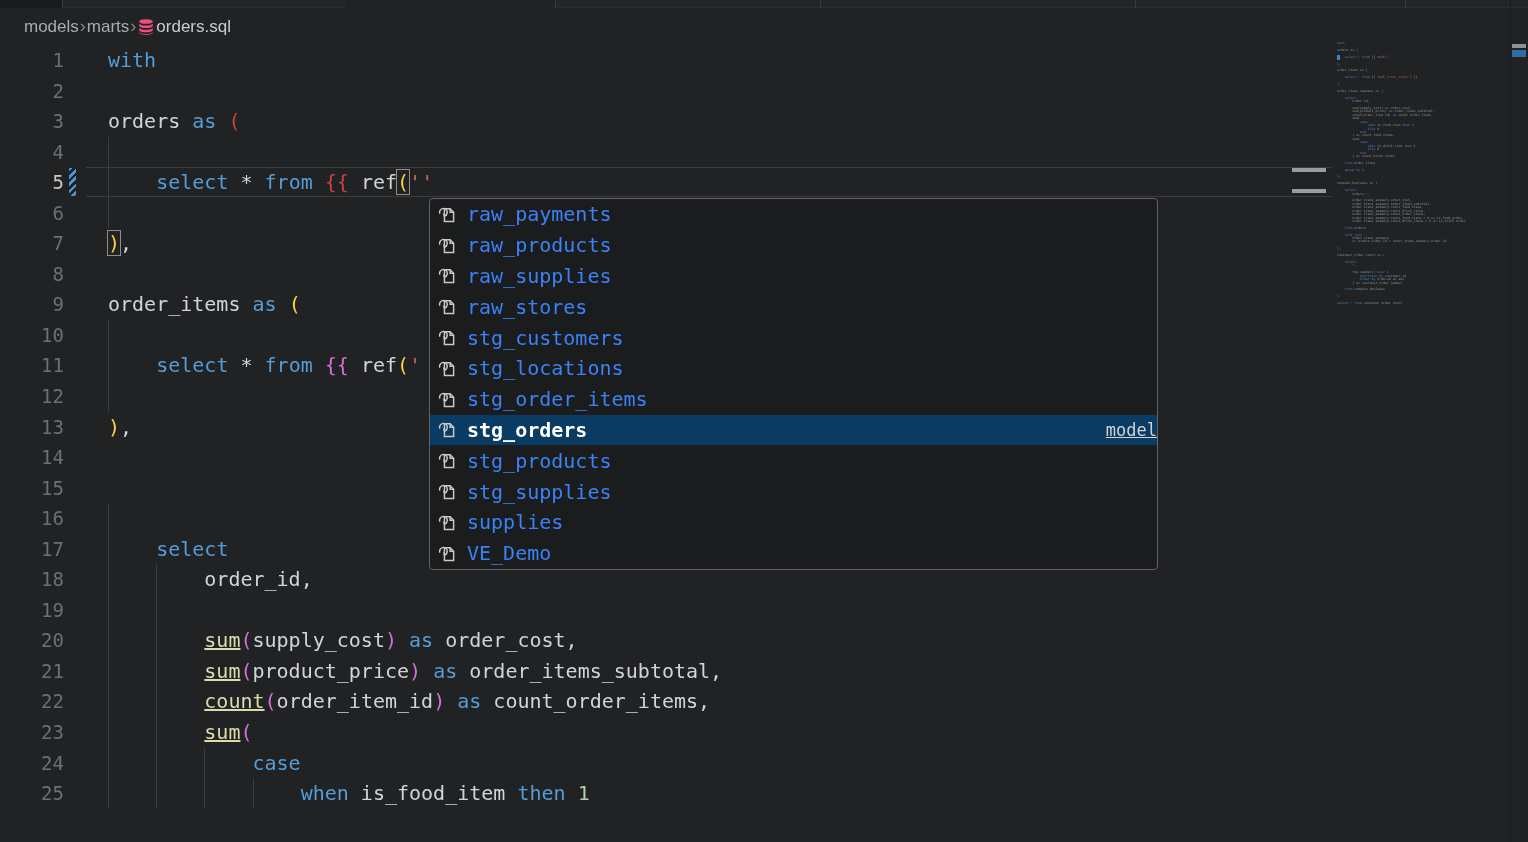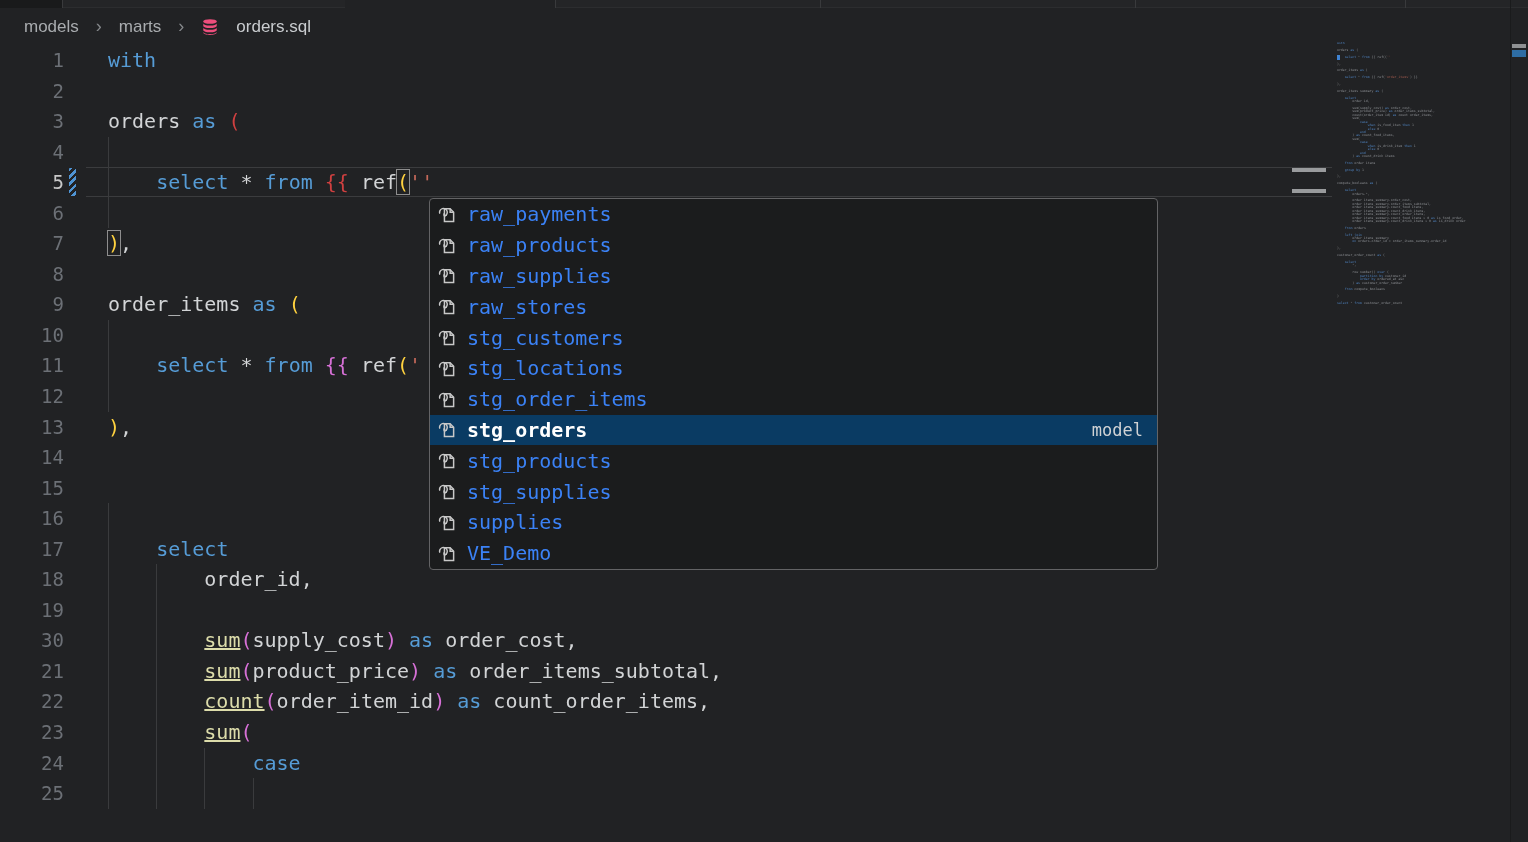--- a/index.html
+++ b/index.html
@@ -5,21 +5,21 @@
   html,body{margin:0;padding:0;background:#212224;width:1528px;height:842px;overflow:hidden;position:relative;}
   *{box-sizing:border-box;}
 
   
   .tabstrip{position:absolute;left:0;top:0;width:1528px;height:8px;background:#242527;border-bottom:1px solid #2c2d2f;}
   .tabstrip .seg-dark{position:absolute;left:0;top:0;width:62px;height:8px;background:#191a1b;}
   .tabstrip .seg-active{position:absolute;left:345px;top:0;width:210px;height:9px;background:#212224;}
   .tabstrip .sep{position:absolute;top:0;width:1px;height:8px;background:#393a3c;}
 
   
-  .breadcrumb{position:absolute;left:24px;top:13px;height:28px;display:flex;align-items:center;gap:17px;
+  .breadcrumb{position:absolute;left:24px;top:13px;height:28px;display:flex;align-items:center;gap:1px;
     font-family:"Liberation Sans",sans-serif;font-size:17px;color:#a9acaf;}
   .breadcrumb .chev{color:#85888b;font-size:18px;transform:translateY(-1px);}
   .breadcrumb .file{color:#c9cccf;}
   .db-icon{width:18px;height:18px;display:inline-block;}
 
   
   #editor{position:absolute;left:0;top:45px;width:1332px;}
   .row{display:flex;height:30.55px;position:relative;}
   .ln{width:64px;text-align:right;color:#6c7076;font:19px/30.55px "DejaVu Sans Mono",monospace;flex:none;}
   .row.cur .ln{color:#c8c8c8;}
@@ -39,21 +39,21 @@
   #git-mark{position:absolute;left:69px;top:168px;width:7px;height:28px;border-radius:1px;
     background:repeating-linear-gradient(135deg,#4f94d4 0 2.6px,#212224 2.6px 5.2px);}
 
   
   #suggest{position:absolute;left:429px;top:198px;width:729px;background:#1b1c1d;
     border:1px solid #636365;border-radius:4px;overflow:hidden;}
   .s-row{display:flex;align-items:center;height:30.8px;padding-left:7px;gap:9px;cursor:pointer;}
   .s-row .lbl{font:20px "DejaVu Sans Mono",monospace;color:#3b82f6;white-space:pre;}
   .s-row.sel{background:#0a3b63;}
   .s-row.sel .lbl{color:#ffffff;font-weight:bold;}
-  .s-row .detail{margin-left:auto;margin-right:14px;font:17px "DejaVu Sans Mono",monospace;color:#d0d2d4;}
+  .s-row .detail{margin-left:auto;font:17px "DejaVu Sans Mono",monospace;color:#d0d2d4;text-decoration:underline;}
   .s-icon{flex:none;width:21px;height:21px;}
 
   
   #minimap{position:absolute;left:1337px;top:42px;width:170px;height:290px;overflow:hidden;}
   #minimap pre{margin:0;font:3.2px/3.42px "DejaVu Sans Mono",monospace;color:#8c8f93;white-space:pre;}
   #minimap pre .mk{color:#4e80bd;}
   #minimap pre .ms{color:#a05a4e;}
   #mm-git{position:absolute;left:1337px;top:55px;width:3px;height:5px;background:#3f83d2;}
   #mm-divider{position:absolute;left:1510px;top:0;width:1px;height:842px;background:#1a1b1c;}
   .ruler-mark{position:absolute;left:1512px;width:14px;}
@@ -177,21 +177,21 @@
     </div>
     <div class="row">
       <div class="guide" style="left: 108px;"></div>
       <div class="guide" style="left: 156.2px;"></div>
       <div class="ln">19</div>
       <div class="code"></div>
     </div>
     <div class="row">
       <div class="guide" style="left: 108px;"></div>
       <div class="guide" style="left: 156.2px;"></div>
-      <div class="ln">30</div>
+      <div class="ln">20</div>
       <div class="code"><span class="tk-id">        </span><span class="tk-fn">sum</span><span class="tk-b2">(</span><span class="tk-id">supply_cost</span><span class="tk-b2">)</span><span class="tk-id"> </span><span class="tk-kw">as</span><span class="tk-id"> order_cost,</span></div>
     </div>
     <div class="row">
       <div class="guide" style="left: 108px;"></div>
       <div class="guide" style="left: 156.2px;"></div>
       <div class="ln">21</div>
       <div class="code"><span class="tk-id">        </span><span class="tk-fn">sum</span><span class="tk-b2">(</span><span class="tk-id">product_price</span><span class="tk-b2">)</span><span class="tk-id"> </span><span class="tk-kw">as</span><span class="tk-id"> order_items_subtotal,</span></div>
     </div>
     <div class="row">
       <div class="guide" style="left: 108px;"></div>
@@ -211,20 +211,21 @@
       <div class="guide" style="left: 204.4px;"></div>
       <div class="ln">24</div>
       <div class="code"><span class="tk-id">            </span><span class="tk-kw">case</span></div>
     </div>
     <div class="row">
       <div class="guide" style="left: 108px;"></div>
       <div class="guide" style="left: 156.2px;"></div>
       <div class="guide" style="left: 204.4px;"></div>
       <div class="guide" style="left: 252.6px;"></div>
       <div class="ln">25</div>
+      <div class="code"><span class="tk-id">                </span><span class="tk-kw">when</span><span class="tk-id"> is_food_item </span><span class="tk-kw">then</span><span class="tk-id"> </span><span class="tk-num">1</span></div>
     </div>
   </div>
 
 <div id="suggest">
     <div class="s-row">
       <svg class="s-icon" viewBox="0 0 24 24" fill="none" stroke="#c8c8c8" stroke-width="1.7">
         <path d="M8.5 5.5 H15 L19 9.5 V20 H8.5 Z"></path>
         <path d="M15 5.5 V9.5 H19"></path>
         <path d="M3.2 11 A4.4 4.4 0 1 1 8.2 13.8"></path>
         <path d="M8.2 13.8 l3-1.1 M8.2 13.8 l-0.4-3.1" stroke-width="1.5"></path>

